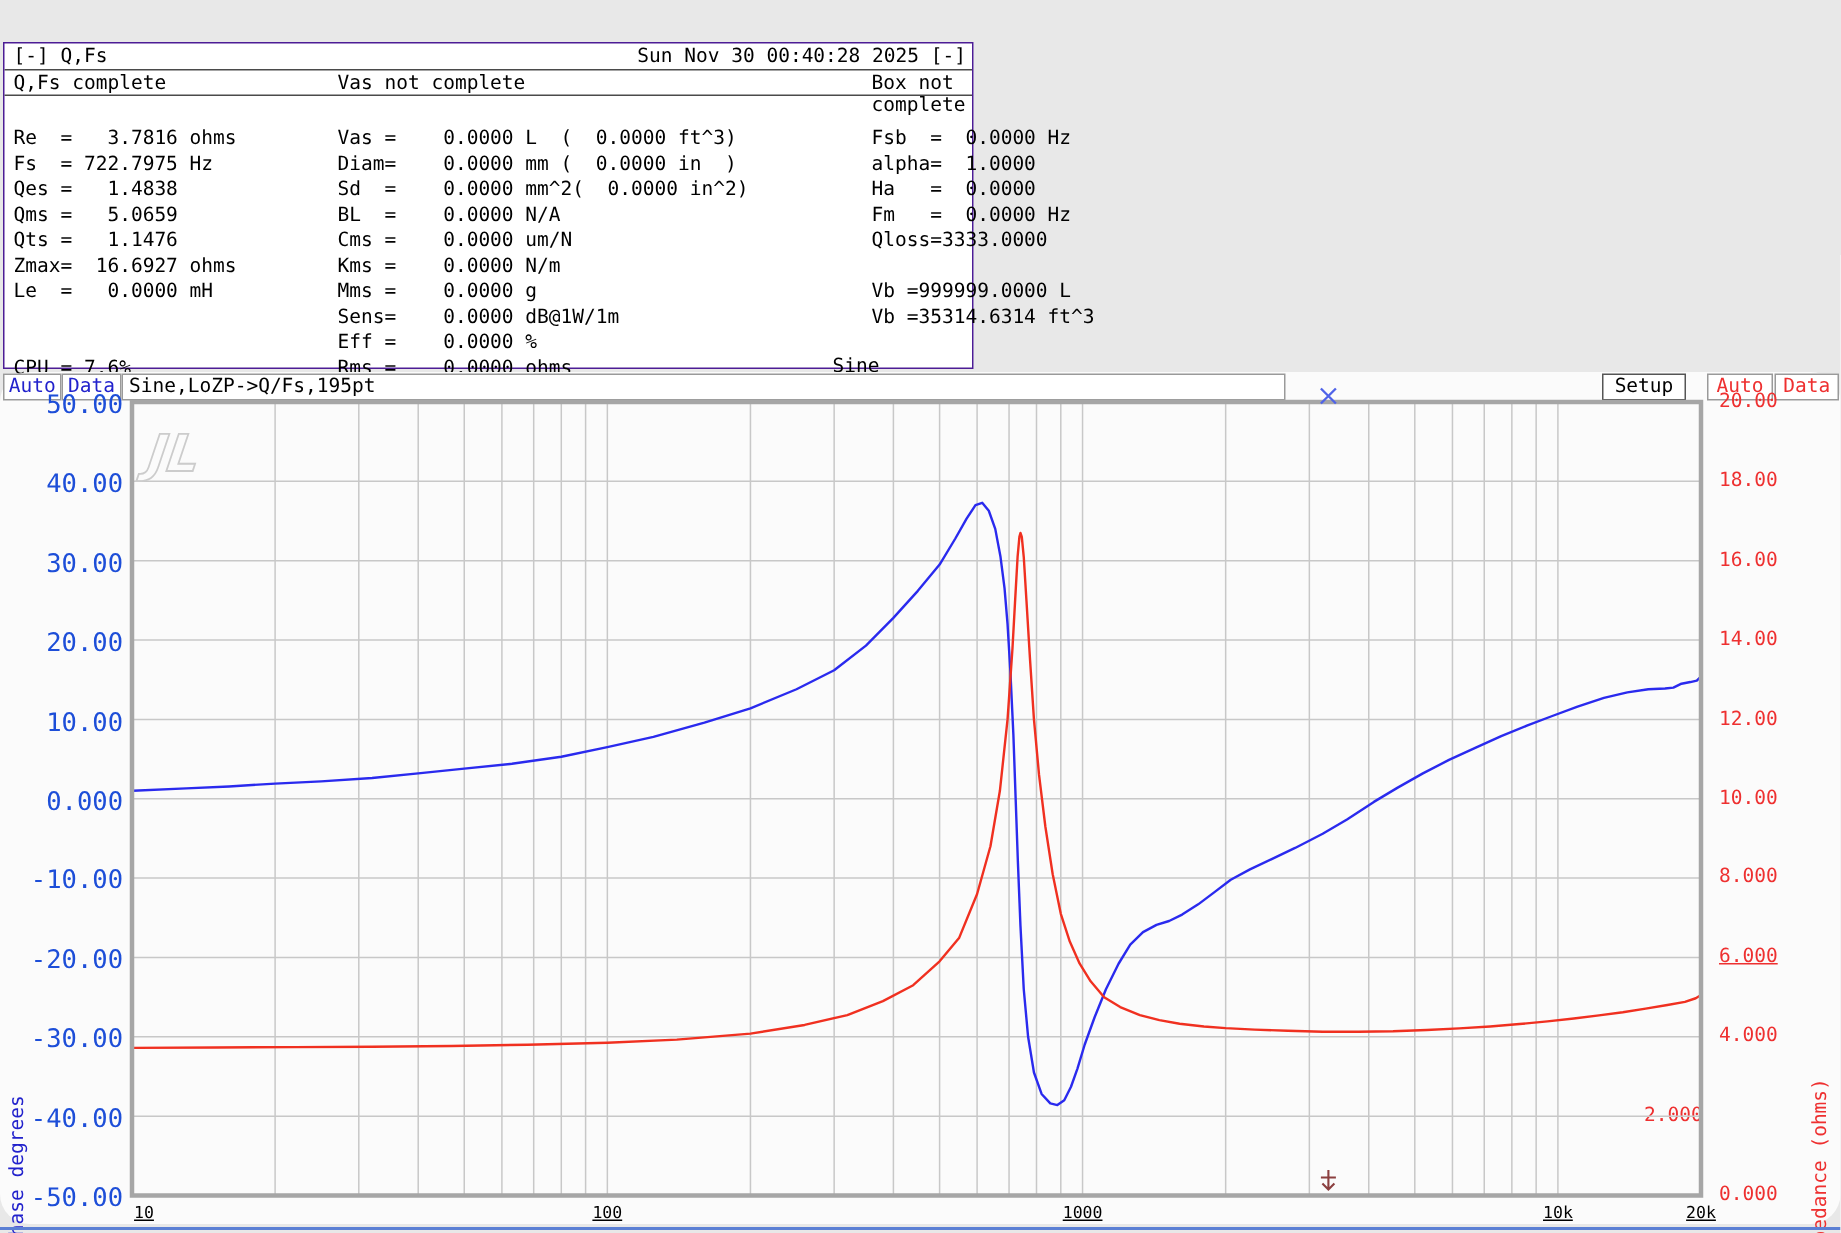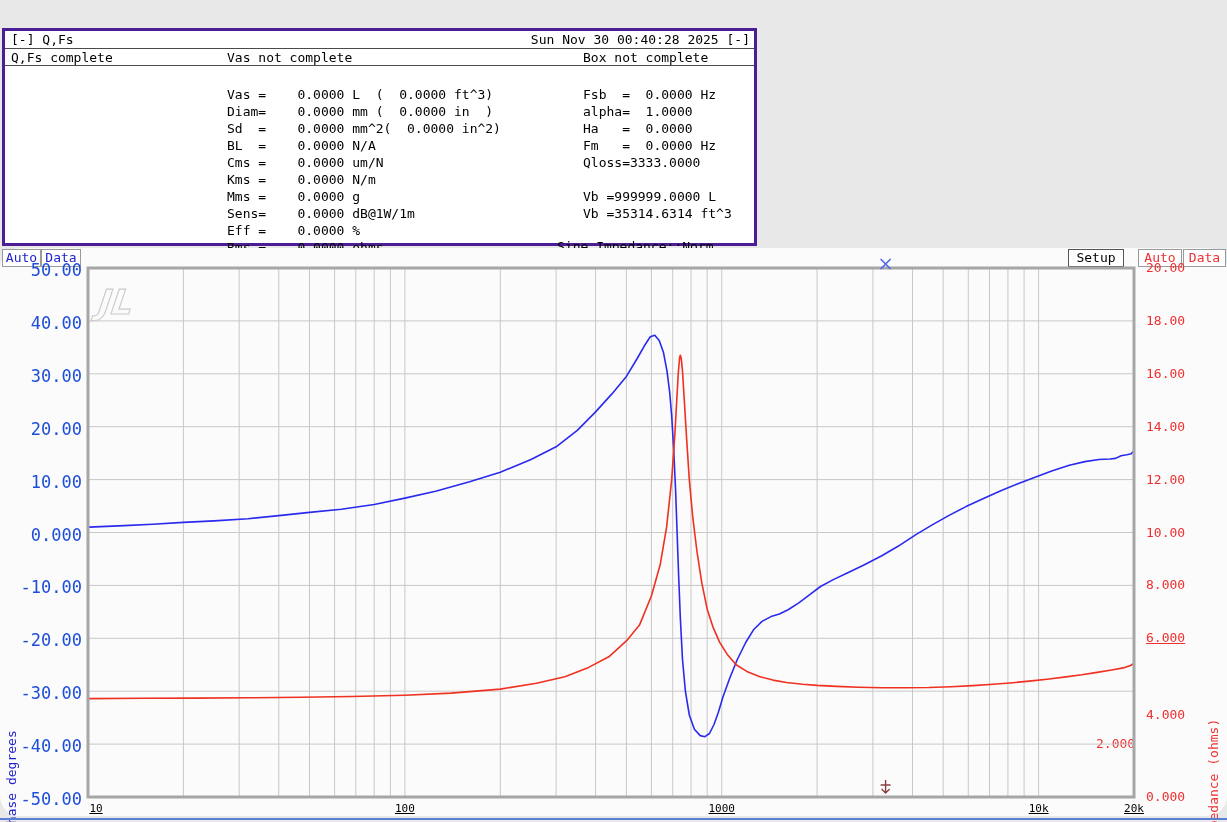--- a/index.html
+++ b/index.html
@@ -4,22 +4,22 @@
 <style>
   html,body{margin:0;padding:0;}
   body{
     width:1227px;height:822px;position:relative;overflow:hidden;
     background:#e8e8e8;
     font-family:"DejaVu Sans Mono","Liberation Mono",monospace;
     font-size:13px;color:#000;
   }
   
   .panel{
-    position:absolute;left:2px;top:28px;width:755px;height:218px;
-    background:#ffffff;border:3px solid #4c1d95;box-sizing:border-box;
+    position:absolute;left:2px;top:28px;width:647px;height:218px;
+    background:#ffffff;border:1px solid #4c1d95;box-sizing:border-box;
   }
   .panel-titlebar{
     position:absolute;left:0;top:0;width:100%;height:18px;
     border-bottom:1px solid #4a4a4a;box-sizing:border-box;
   }
   .panel-titlebar .tl{position:absolute;left:6px;top:1px;white-space:pre;}
   .panel-titlebar .tr{position:absolute;right:4px;top:1px;white-space:pre;}
   .panel-headers{position:absolute;left:0;top:18px;width:100%;height:17px;
     border-bottom:1px solid #4a4a4a;box-sizing:border-box;}
   .ph1{position:absolute;left:6px;top:1px;}
@@ -59,20 +59,30 @@
   <div class="panel">
     <div class="panel-titlebar">
       <span class="tl">[-] Q,Fs</span>
       <span class="tr">Sun Nov 30 00:40:28 2025 [-]</span>
     </div>
     <div class="panel-headers">
       <span class="ph1">Q,Fs complete</span>
       <span class="ph2">Vas not complete</span>
       <span class="ph3">Box not complete</span>
     </div>
+    <pre class="col col1">Re  =   3.7816 ohms
+Fs  = 722.7975 Hz
+Qes =   1.4838
+Qms =   5.0659
+Qts =   1.1476
+Zmax=  16.6927 ohms
+Le  =   0.0000 mH
+
+
+CPU = 7.6%</pre>
     <pre class="col col2">Vas =    0.0000 L  (  0.0000 ft^3)
 Diam=    0.0000 mm (  0.0000 in  )
 Sd  =    0.0000 mm^2(  0.0000 in^2)
 BL  =    0.0000 N/A
 Cms =    0.0000 um/N
 Kms =    0.0000 N/m
 Mms =    0.0000 g
 Sens=    0.0000 dB@1W/1m
 Eff =    0.0000 %
 Rms =    0.0000 ohms</pre>
@@ -84,20 +94,21 @@
 
 Vb =999999.0000 L
 Vb =35314.6314 ft^3</pre>
     <div class="status-line">Sine Impedance::Norm</div>
   </div>
 
   <div class="chart">
 
     <div class="hdrcell blue-txt" style="left:2px;width:39px;">Auto</div>
     <div class="hdrcell blue-txt" style="left:41px;width:40px;">Data</div>
+    <div class="hdrcell" style="left:81px;width:776px;text-align:left;padding-left:4px;">Sine,LoZP-&gt;Q/Fs,195pt</div>
     <div class="hdrcell setup-btn" style="left:1068px;width:56px;">Setup</div>
     <div class="hdrcell red-txt" style="left:1138px;width:44px;">Auto</div>
     <div class="hdrcell red-txt" style="left:1183px;width:43px;">Data</div>
 
     <div id="yl">
         <span class="tickL" style="right: 1145px; top: 12px;">50.00</span>
         <span class="tickL" style="right: 1145px; top: 64.9px;">40.00</span>
         <span class="tickL" style="right: 1145px; top: 117.8px;">30.00</span>
         <span class="tickL" style="right: 1145px; top: 170.7px;">20.00</span>
         <span class="tickL" style="right: 1145px; top: 223.6px;">10.00</span>
@@ -110,21 +121,21 @@
       </div>
     <div id="yr">
         <span class="tickR" style="left: 1146px; top: 12px;">20.00</span>
         <span class="tickR" style="left: 1146px; top: 64.9px;">18.00</span>
         <span class="tickR" style="left: 1146px; top: 117.8px;">16.00</span>
         <span class="tickR" style="left: 1146px; top: 170.7px;">14.00</span>
         <span class="tickR" style="left: 1146px; top: 223.6px;">12.00</span>
         <span class="tickR" style="left: 1146px; top: 276.5px;">10.00</span>
         <span class="tickR" style="left: 1146px; top: 329.4px;">8.000</span>
         <span class="tickR" style="left: 1146px; top: 382.3px; text-decoration: underline;">6.000</span>
-        <span class="tickR" style="left: 1146px; top: 435.2px; margin-top: 24px;">4.000</span>
+        <span class="tickR" style="left: 1146px; top: 435.2px;">4.000</span>
         <span class="tickR" style="left: 1096px; top: 488.1px;">2.000</span>
         <span class="tickR" style="left: 1146px; top: 541px;">0.000</span>
       </div>
     <div id="xt">
         <span class="tickX" style="left: 96px; top: 554px;">10</span>
         <span class="tickX" style="left: 404.871px; top: 554px;">100</span>
         <span class="tickX" style="left: 721.742px; top: 554px;">1000</span>
         <span class="tickX" style="left: 1038.61px; top: 554px;">10k</span>
         <span class="tickX" style="left: 1134px; top: 554px;">20k</span>
       </div>

